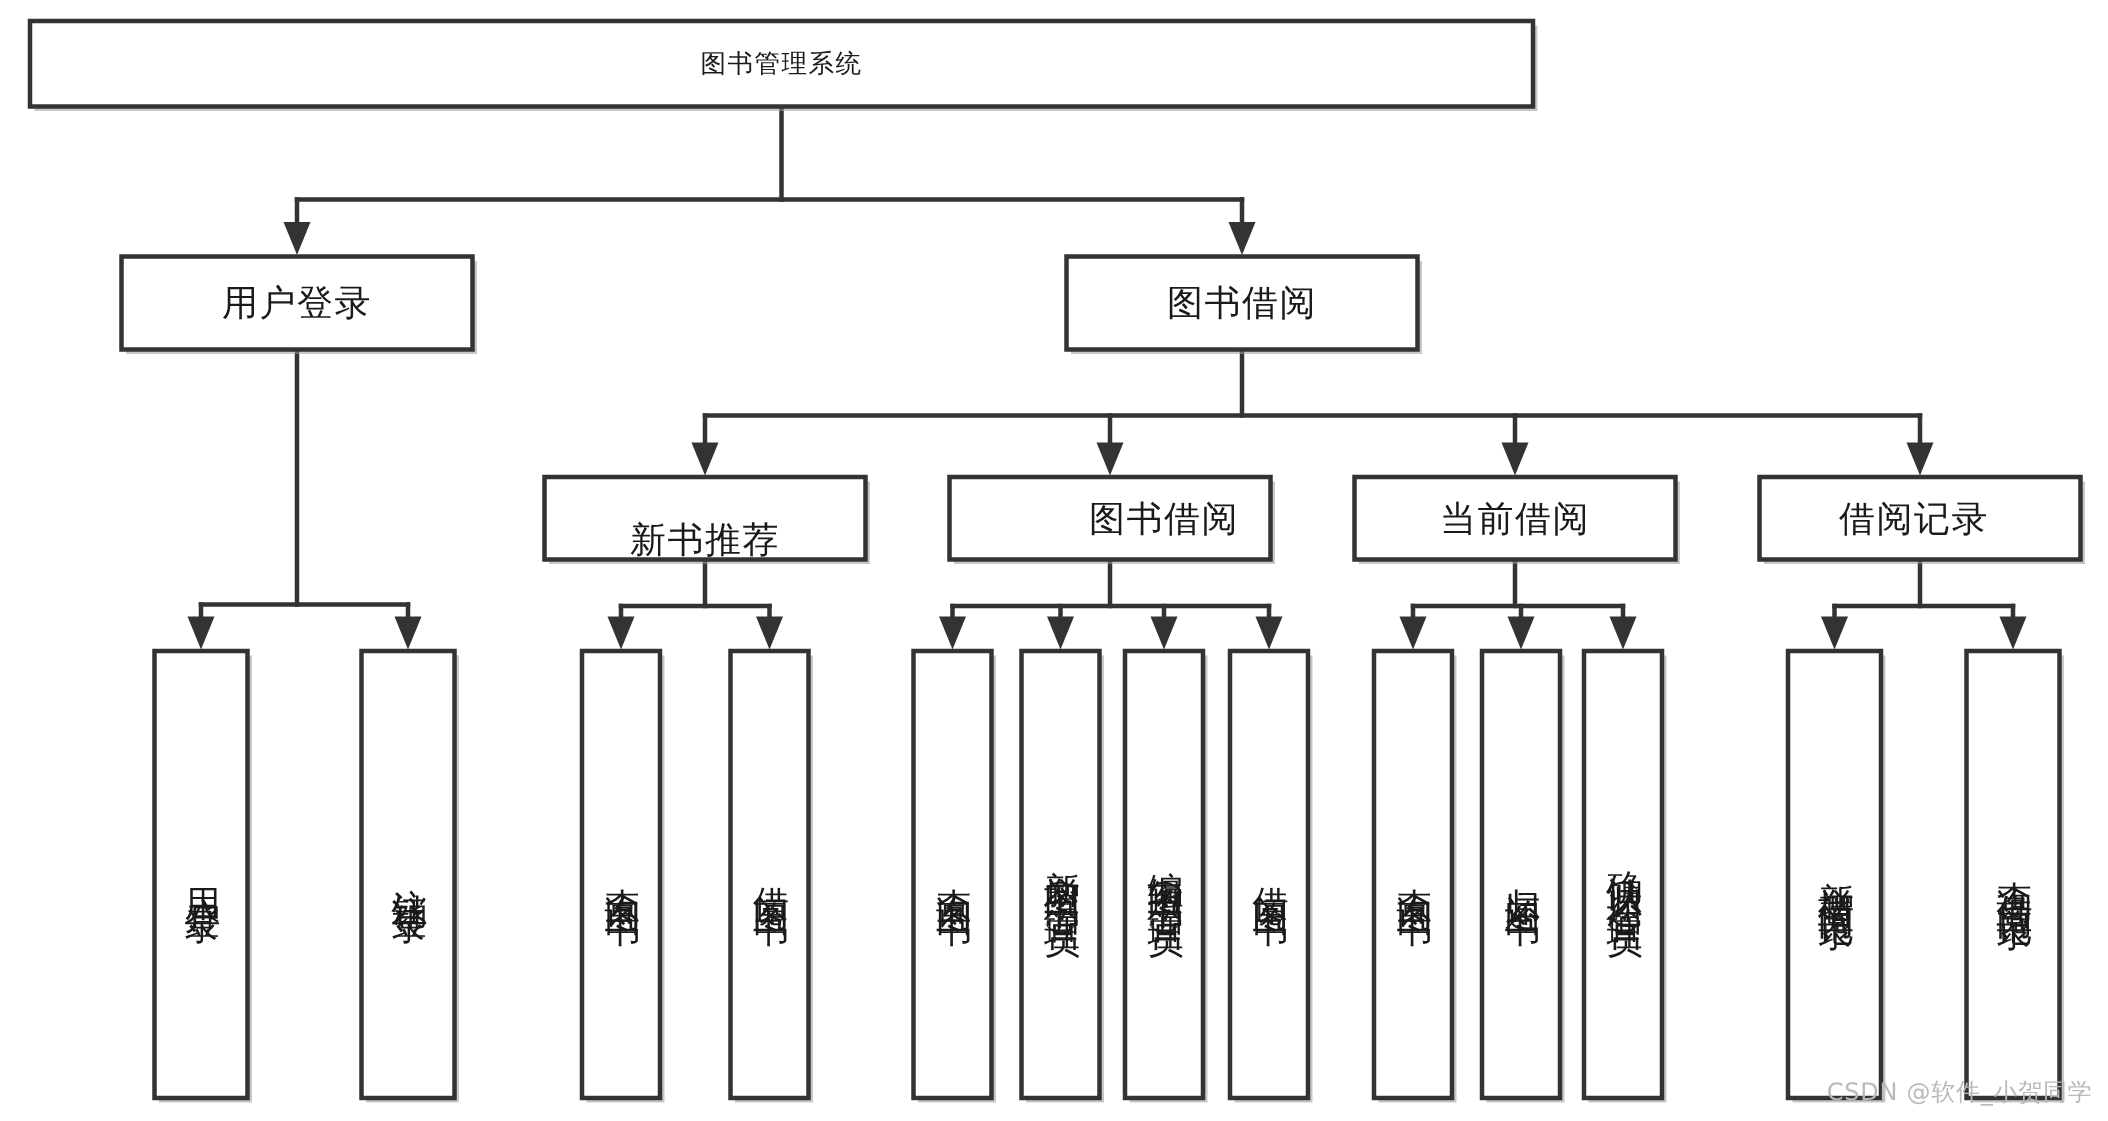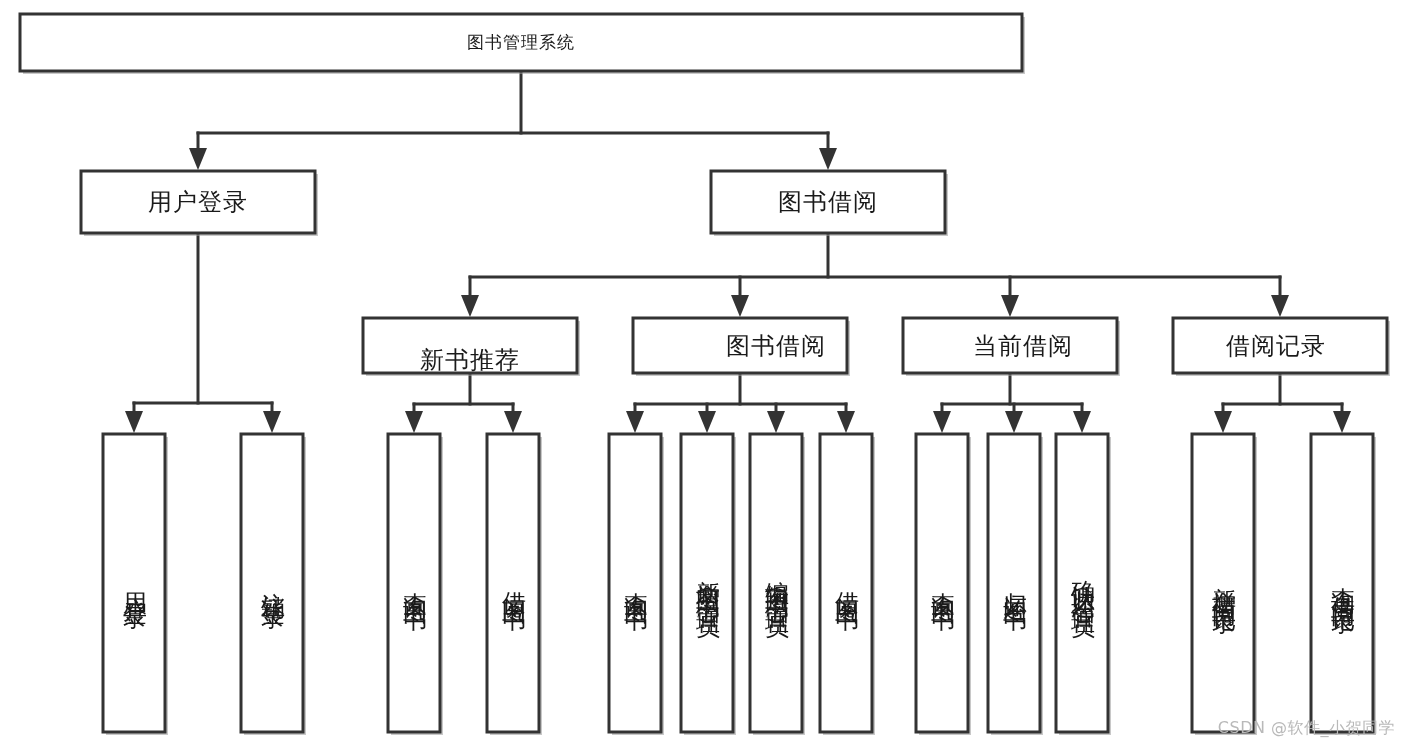--- a/index.html
+++ b/index.html
@@ -221,21 +221,21 @@
       </div>
       <div class="htext-wrap" style="left: 711px; top: 171px; width: 234px; height: 62px;">
         <div class="htext">图书借阅</div>
       </div>
       <div class="htext-wrap" style="left: 363px; top: 332px; width: 214px; height: 55px;">
         <div class="htext">新书推荐</div>
       </div>
       <div class="htext-wrap" style="left: 633px; top: 318px; width: 214px; height: 55px; padding-left: 36px;">
         <div class="htext">图书借阅</div>
       </div>
-      <div class="htext-wrap" style="left: 903px; top: 318px; width: 214px; height: 55px; padding-left: 13px;">
+      <div class="htext-wrap" style="left: 903px; top: 318px; width: 214px; height: 55px;">
         <div class="htext">当前借阅</div>
       </div>
       <div class="htext-wrap" style="left: 1173px; top: 318px; width: 206px; height: 55px;">
         <div class="htext">借阅记录</div>
       </div>
       <div class="vtext-wrap" style="left: 103px; top: 434px; width: 62px; height: 298px;">
         <div class="vtext">用户登录</div>
       </div>
       <div class="vtext-wrap" style="left: 241px; top: 434px; width: 62px; height: 298px;">
         <div class="vtext">注销登录</div>

